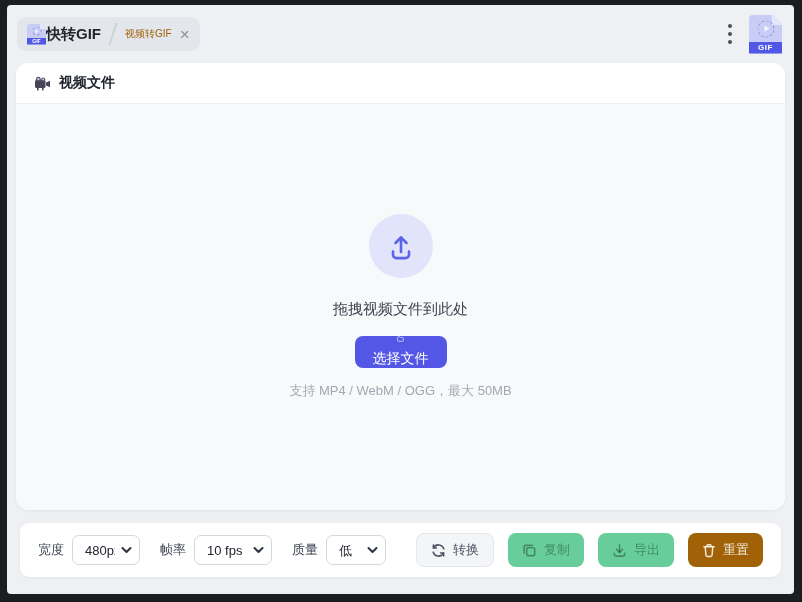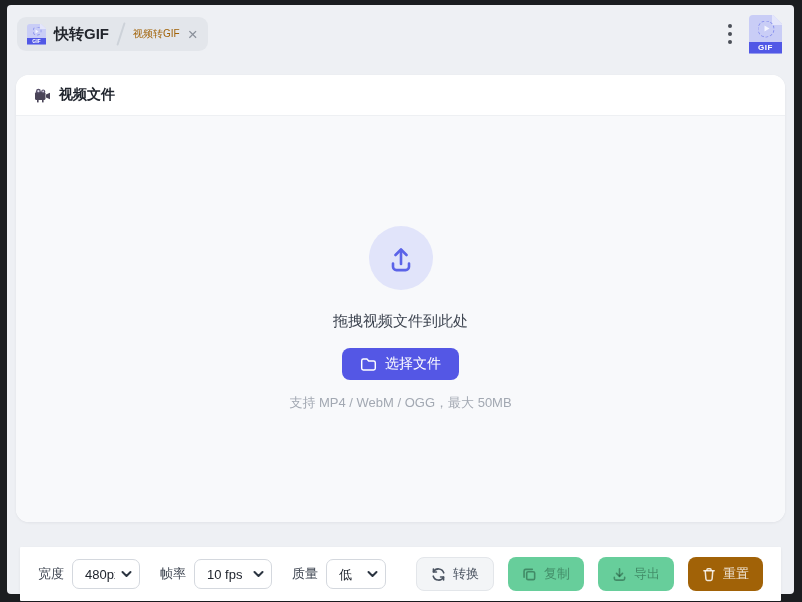--- a/index.html
+++ b/index.html
@@ -27,21 +27,21 @@
     padding: 0 12px 0 10px;
   }
   .tabgroup {
     display: flex; align-items: center;
     background: #e3e6eb;
     border-radius: 9px;
     height: 34px;
     padding: 0 10px 0 10px;
     gap: 9px;
   }
-  .brand { display: flex; align-items: center; gap: 8px; cursor: default; }
+  .brand { display: flex; align-items: center; cursor: default; }
   .brand-title { font-size: 15px; font-weight: 600; color: #23262d; }
   .slash {
     width: 2px; height: 24px; background: #cdd2d9;
     transform: rotate(18deg); border-radius: 1px; margin: 0 2px;
   }
   .tab { display: flex; align-items: center; gap: 8px; }
   .tab-label { font-size: 10px; color: #a16207; }
   .tab-close { font-size: 17px; color: #8a909a; line-height: 1; cursor: pointer; }
 
   .topbar-right { display: flex; align-items: center; gap: 13px; }
@@ -79,21 +79,21 @@
   .gif-icon .band {
     position: absolute; left: 0; right: 0; bottom: 0;
     background: #5158e6; color: #ffffff;
     font-weight: 700; text-align: center;
   }
   .gif-icon.lg .band { height: 12px; font-size: 8px; line-height: 12px; letter-spacing: .5px; }
   .gif-icon.sm .band { height: 7px; font-size: 5px; line-height: 7px; }
 
   
   .panel {
-    margin: 12px 9px;
+    margin: 0 9px;
     height: 447px; flex: 0 0 auto;
     background: #ffffff;
     border-radius: 13px;
     box-shadow: 0 1px 3px rgba(16,24,40,.06);
     display: flex; flex-direction: column;
     overflow: hidden;
   }
   .panel-header {
     height: 41px; flex: 0 0 auto;
     display: flex; align-items: center; gap: 8px;
@@ -116,29 +116,30 @@
   }
   .drag-text { margin-top: 22px; font-size: 15px; color: #3d4450; }
   .choose-btn {
     margin-top: 17px;
     display: flex; align-items: center; gap: 8px;
     background: #5457e5; color: #ffffff;
     border: none; border-radius: 8px;
     height: 32px; padding: 0 18px;
     font-size: 14px; font-family: inherit;
     cursor: pointer;
+    flex-direction: column;
   }
   .hint { margin-top: 14px; font-size: 13px; color: #a2a8b2; }
 
   
   .bottombar {
     margin: 13px 13px 0;
     height: 54px; flex: 0 0 auto;
     background: #ffffff;
-    border-radius: 1px;
+    border-radius: 9px;
     box-shadow: 0 1px 3px rgba(16,24,40,.06);
     display: flex; align-items: center; justify-content: center;
     gap: 14px;
     padding: 0 10px;
   }
   .field { display: flex; align-items: center; gap: 8px; margin-right: 6px; }
   .field label { font-size: 13px; color: #3d4450; }
   .select-wrap { position: relative; }
   .select-wrap select {
     appearance: none; -webkit-appearance: none;

